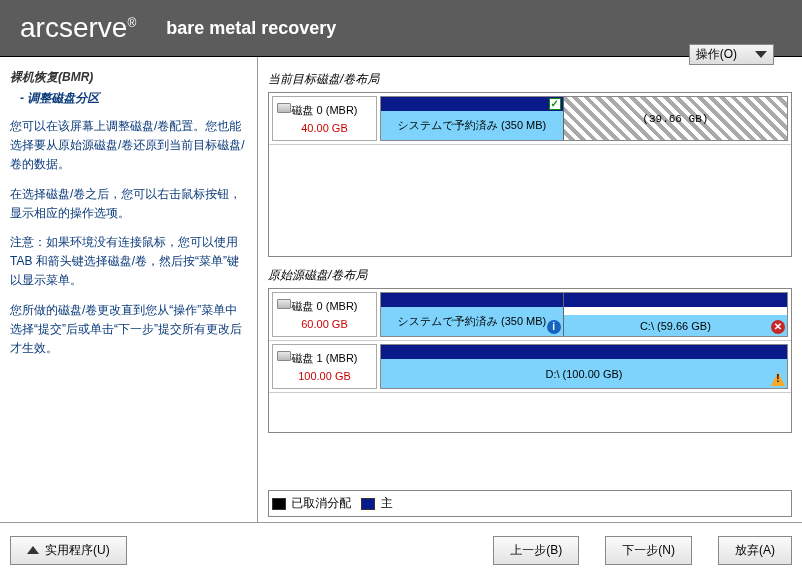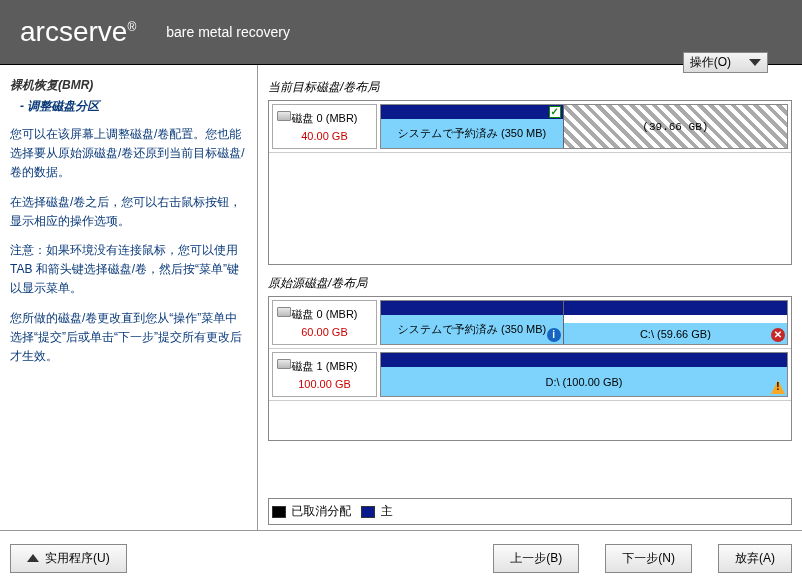--- a/index.html
+++ b/index.html
@@ -7,33 +7,33 @@
     font-family: "Microsoft YaHei", Arial, sans-serif;
     font-size: 12px;
     background: #fff;
     width: 802px;
     height: 581px;
     overflow: hidden;
   }
   .header {
     background: #5c5c5c;
     color: #fff;
-    height: 64px;
+    height: 56px;
     display: flex;
     align-items: center;
     padding: 0 20px;
   }
   .brand {
     font-size: 28px;
     font-weight: 400;
     letter-spacing: 0;
     margin-right: 30px;
   }
   .brand-reg { font-size: 12px; vertical-align: super; }
-  .subtitle { font-size: 14px; font-weight: 400; }
+  .subtitle { font-size: 18px; font-weight: 700; }
   .body-wrap {
     display: flex;
     height: 466px;
     border-top: 1px solid #000;
   }
   .sidebar {
     width: 258px;
     padding: 12px 10px;
     border-right: 1px solid #999;
     color: #333;
@@ -52,21 +52,21 @@
   .panel {
     border: 1px solid #888;
     background: #fff;
     position: relative;
     overflow: hidden;
   }
   .top-panel { height: 165px; }
   .bottom-panel { height: 145px; }
   .ops-btn {
     position: absolute;
-    right: 24px;
+    right: 18px;
     top: -2px;
     transform: translateY(-100%);
     border: 1px solid #888;
     background: linear-gradient(#f4f4f4,#ddd);
     padding: 1px 6px;
     font-size: 12px;
     cursor: pointer;
     display: flex;
     align-items: center;
     gap: 18px;

